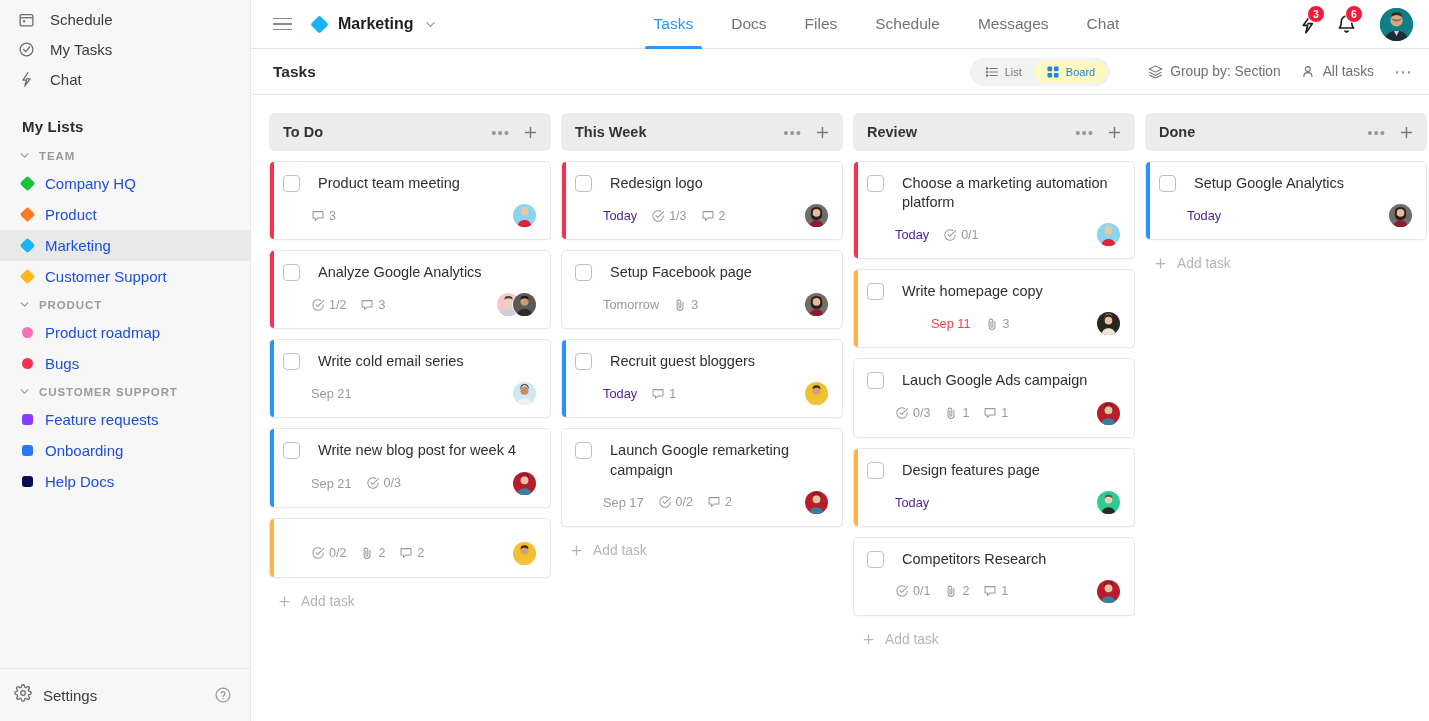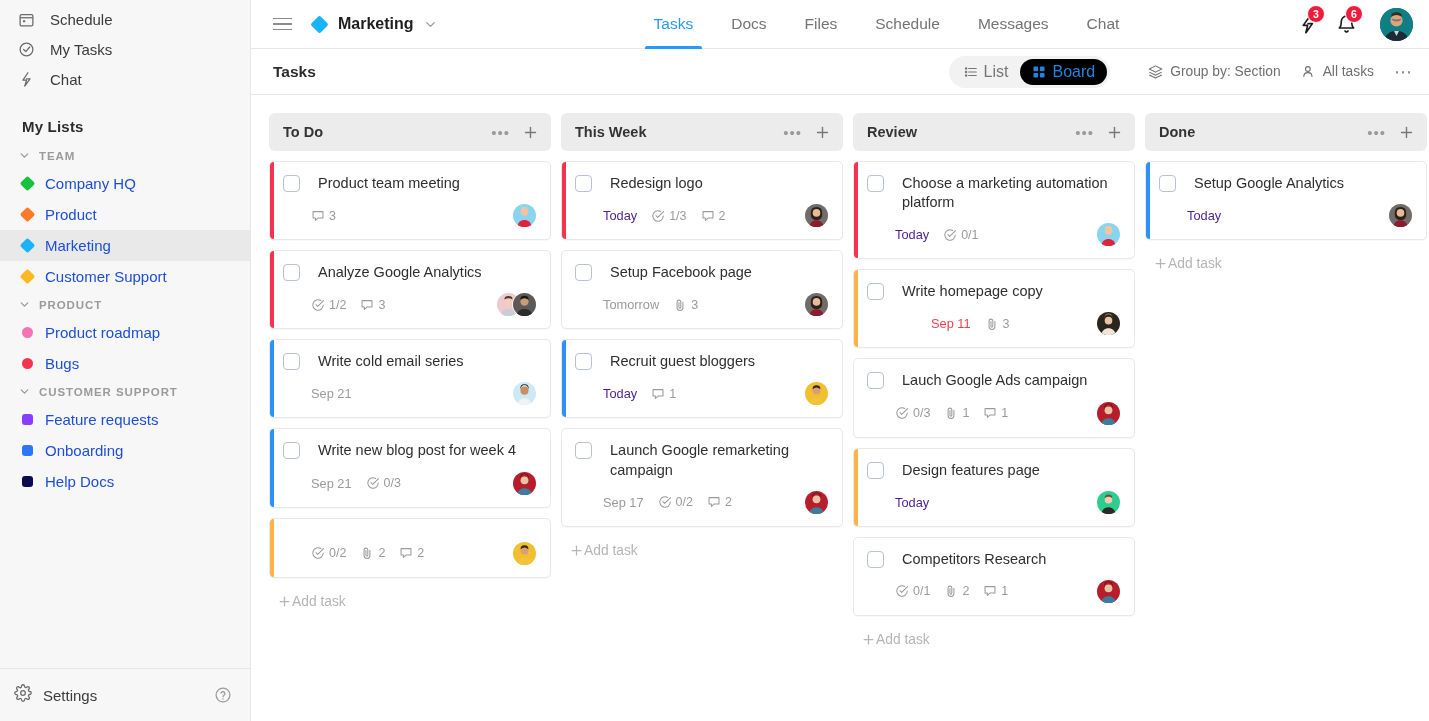--- a/index.html
+++ b/index.html
@@ -137,24 +137,24 @@
     padding: 0 16px 0 22px; background: #fff;
   }
   .toolbar-title { font-size: 15.5px; font-weight: bold; color: #2c2c2c; }
   .toolbar-right { margin-left: auto; display: flex; align-items: center; }
   .viewtoggle {
     display: flex; align-items: center; background: #f2f2f2;
     border-radius: 16px; padding: 3px; margin-right: 18px;
   }
   .vt-btn {
     display: flex; align-items: center; gap: 6px;
-    font-size: 16px; color: #767676; padding: 4px 12px;
+    font-size: 11px; color: #767676; padding: 4px 12px;
     border-radius: 13px; cursor: pointer;
   }
-  .vt-btn.active { background: #000000; color: #2184e0; }
+  .vt-btn.active { background: #fef9c3; color: #2184e0; }
   .tb-item {
     display: flex; align-items: center; gap: 7px;
     font-size: 13.8px; color: #6f6f6f; margin-left: 20px; cursor: pointer;
   }
   .tb-more { margin-left: 20px; color: #8b8b8b; cursor: pointer; font-size: 18px; letter-spacing:1px; line-height:1;}
 
   
   .board {
     flex: 1; display: flex; gap: 10px;
     padding: 18px 16px 0 18px; background: #fff;
@@ -194,21 +194,21 @@
   }
   .meta { display: flex; align-items: center; gap: 14px; }
   .meta-chip { display: flex; align-items: center; gap: 4px; font-size: 12.5px; color: #9a9a9a; }
   .date { font-size: 12.8px; color: #9a9a9a; }
   .date.today { color: #4c1d95; }
   .date.overdue { color: #f1404b; margin-left: 36px; }
   .assignees { margin-left: auto; display: flex; align-items: center; }
   .av { width: 25px; height: 25px; border-radius: 50%; overflow: hidden; border: 1.5px solid #fff; }
   .av + .av { margin-left: -9px; }
   .add-task {
-    display: flex; align-items: center; 
+    display: flex; align-items: center; gap: 9px;
     color: #b5b5b5; font-size: 13.8px; padding: 6px 2px 6px 8px; cursor: pointer;
   }
   .avsvg { display:block; width:100%; height:100%; }
 </style>
 </head>
 <body>
 
 <div class="app">
 
   <aside class="sidebar">

